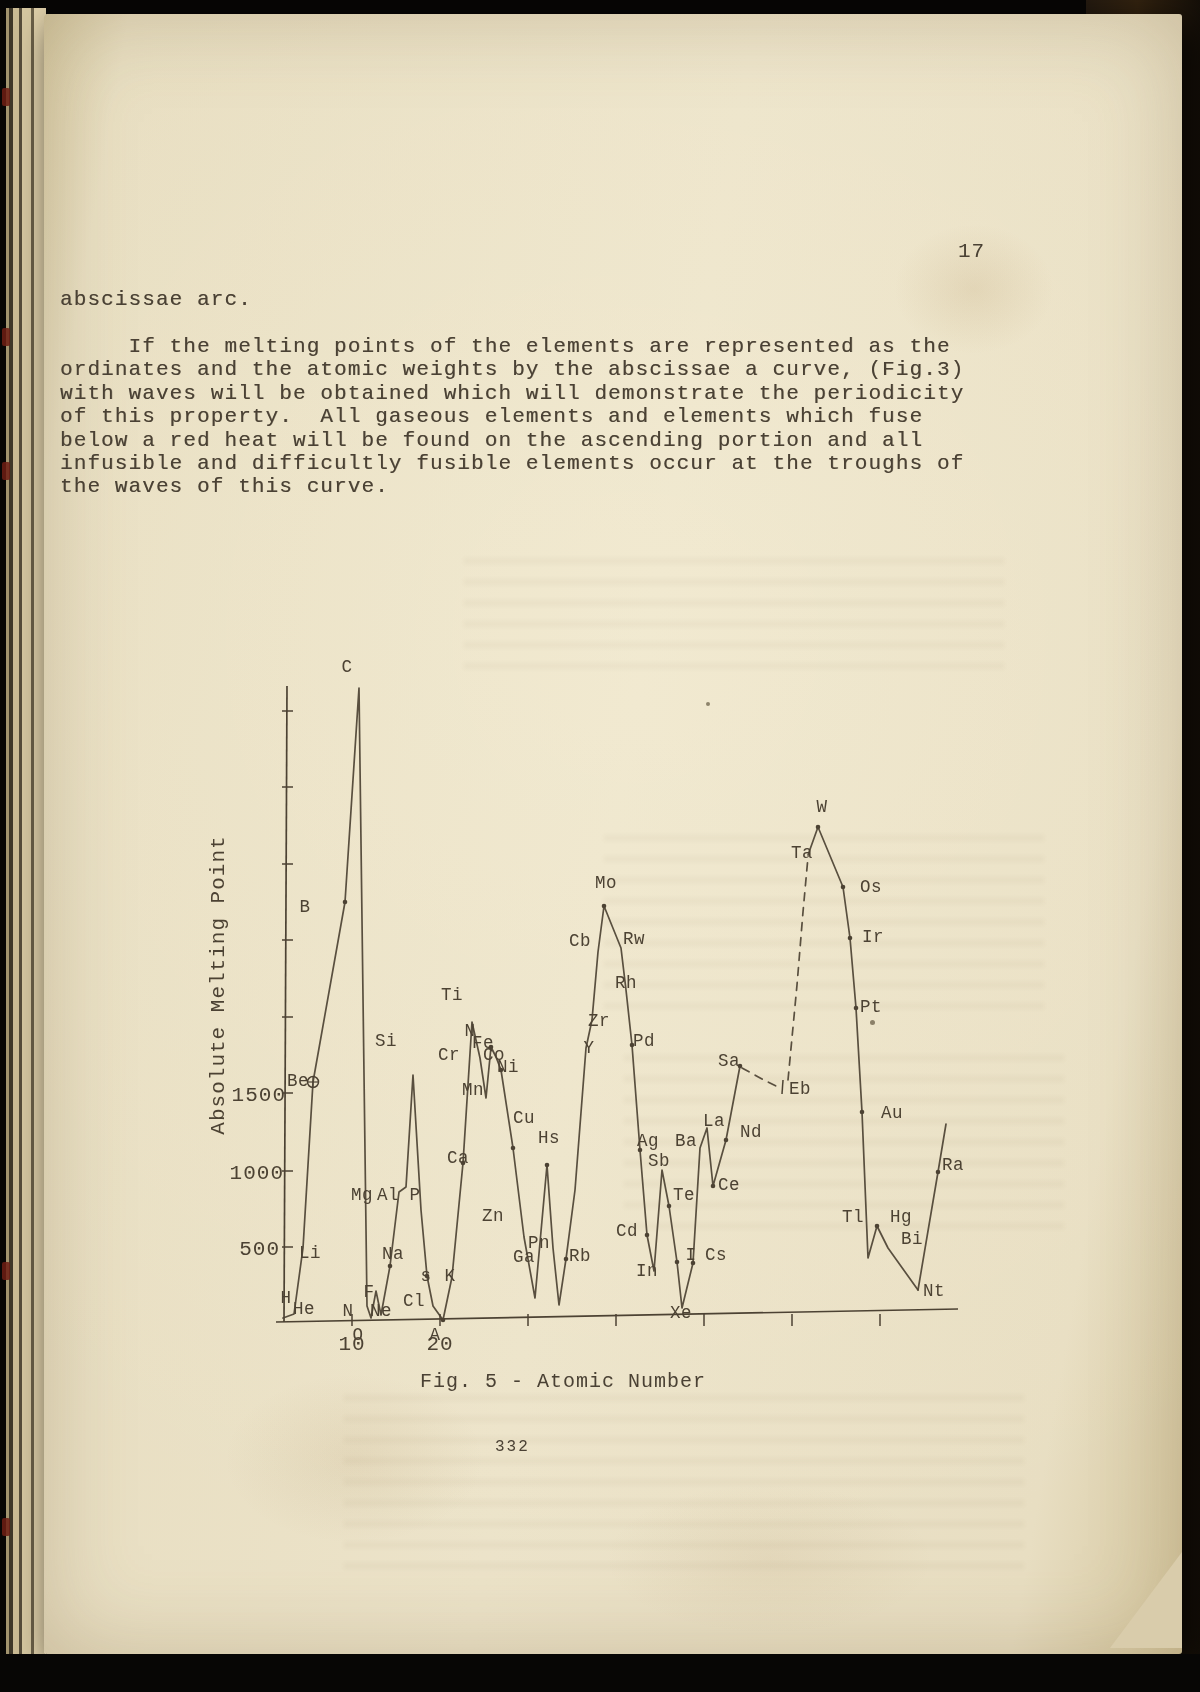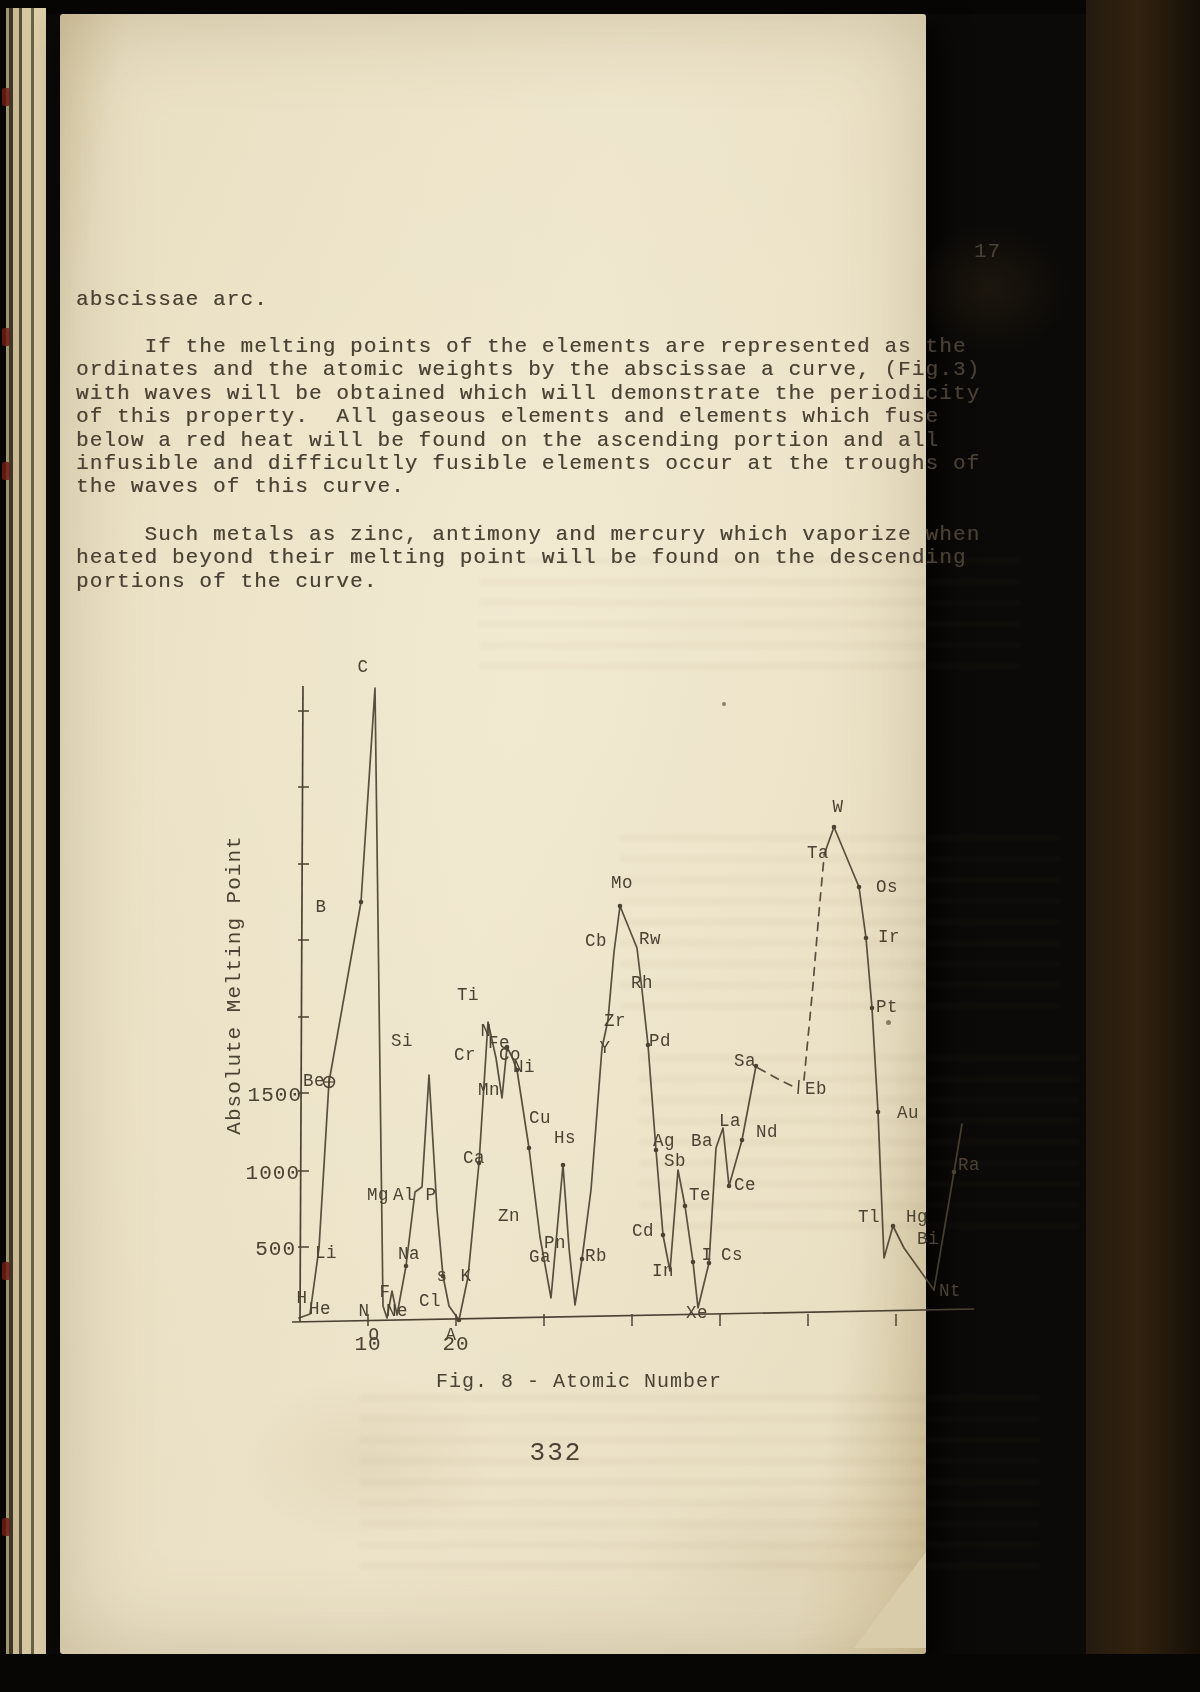--- a/index.html
+++ b/index.html
@@ -9,35 +9,35 @@
   .edges{position:absolute;left:0;top:8px;width:46px;height:1676px;
     background:linear-gradient(90deg,#070605 0 6px,#a2946f 6px 9px,#3e3728 9px 13px,
       #cabb94 13px 19px,#564d3a 19px 22px,#d5c7a0 22px 31px,#6b6048 31px 34px,#decfa9 34px 46px);}
   .edge-mark{position:absolute;left:2px;width:8px;height:18px;background:#6e1f14;opacity:.85;border-radius:2px;}
   
   .void-top{position:absolute;left:0;top:0;width:1200px;height:14px;background:#070605;}
   .void-right{position:absolute;left:1086px;top:0;width:114px;height:1692px;
     background:linear-gradient(90deg,#241a10,#32220f 45%,#150f08);}
   .void-bottom{position:absolute;left:0;top:1654px;width:1200px;height:38px;background:#070605;}
   
-  .page{position:absolute;left:60px;top:14px;width:866px;height:1640px;border-radius:3px;
+  .page{position:absolute;left:44px;top:14px;width:1138px;height:1640px;border-radius:3px;
     background:
       radial-gradient(120% 85% at 52% 38%, rgba(255,250,228,0.28), rgba(255,250,228,0) 70%),
       linear-gradient(100deg,#d8cca6 0%,#e7ddc0 6%,#ece3c9 50%,#e8dec2 88%,#d5c79f 100%);
     box-shadow: inset 0 0 90px rgba(118,94,52,0.28), 10px 12px 34px rgba(0,0,0,0.85);}
   .para{position:absolute;left:16px;margin:0;white-space:pre;
     font-family:"Liberation Mono",monospace;font-size:21px;line-height:23.4px;
     letter-spacing:1.1px;color:#4a4134;
     text-shadow:0.4px 0.4px 0.5px rgba(74,65,52,0.5);}
   .p0{top:274px}.p1{top:321px}.p2{top:509px}
   .pgnum{position:absolute;left:914px;top:226px;font-size:21px;color:#4a4134;letter-spacing:1px;}
   .caption{position:absolute;left:336px;top:1356px;width:366px;text-align:center;
     font-size:20px;color:#4a4134;letter-spacing:1px;}
-  .folio{position:absolute;left:451px;top:1424px;width:90px;text-align:center;
-    font-size:26px;color:#4a4134;letter-spacing:2px;}
+  .folio{position:absolute;left:451px;top:1424px;width:90px;text-align:left;
+    font-size:16px;color:#4a4134;letter-spacing:2px;}
   .chart-svg{position:absolute;left:0;top:0;width:1042px;height:1640px;pointer-events:none;}
   .chart-svg text{font-family:"Liberation Mono",monospace;fill:#4c4233;}
   
   .bleed{position:absolute;filter:blur(2px);opacity:.5;pointer-events:none;
     background:repeating-linear-gradient(0deg, rgba(0,0,0,0) 0 15px, rgba(118,98,66,0.10) 15px 21px);}
   .b1{left:420px;top:540px;width:540px;height:130px;}
   .b2{left:560px;top:820px;width:440px;height:190px;}
   .b3{left:580px;top:1040px;width:440px;height:190px;}
   .b4{left:300px;top:1380px;width:680px;height:190px;}
   .stain{position:absolute;pointer-events:none;border-radius:50%;}
@@ -78,23 +78,20 @@
 
     <div class="pgnum">17</div>
     <pre class="para p0">abscissae arc.</pre>
     <pre class="para p1">     If the melting points of the elements are represented as the
 ordinates and the atomic weights by the abscissae a curve, (Fig.3)
 with waves will be obtained which will demonstrate the periodicity
 of this property.  All gaseous elements and elements which fuse
 below a red heat will be found on the ascending portion and all
 infusible and difficultly fusible elements occur at the troughs of
 the waves of this curve.</pre>
-    <pre class="para p2">     Such metals as zinc, antimony and mercury which vaporize when
-heated beyond their melting point will be found on the descending
-portions of the curve.</pre>
 
     <svg id="chart" class="chart-svg" viewBox="44 14 1042 1640">
         <polyline points="287,686 284,1322" fill="none" stroke="#4c4233" stroke-width="1.7"></polyline>
         <polyline points="276,1322 958,1309" fill="none" stroke="#4c4233" stroke-width="1.7"></polyline>
         <line x1="282" y1="711" x2="293" y2="711" stroke="#4c4233" stroke-width="1.5"></line>
         <line x1="282" y1="787" x2="293" y2="787" stroke="#4c4233" stroke-width="1.5"></line>
         <line x1="282" y1="864" x2="293" y2="864" stroke="#4c4233" stroke-width="1.5"></line>
         <line x1="282" y1="940" x2="293" y2="940" stroke="#4c4233" stroke-width="1.5"></line>
         <line x1="282" y1="1017" x2="293" y2="1017" stroke="#4c4233" stroke-width="1.5"></line>
         <line x1="282" y1="1093" x2="293" y2="1093" stroke="#4c4233" stroke-width="1.5"></line>
@@ -209,18 +206,18 @@
         <text x="873" y="942" text-anchor="middle" font-size="17.5px" letter-spacing="0.5px">Ir</text>
         <text x="871" y="1012" text-anchor="middle" font-size="17.5px" letter-spacing="0.5px">Pt</text>
         <text x="892" y="1118" text-anchor="middle" font-size="17.5px" letter-spacing="0.5px">Au</text>
         <text x="853" y="1222" text-anchor="middle" font-size="17.5px" letter-spacing="0.5px">Tl</text>
         <text x="901" y="1222" text-anchor="middle" font-size="17.5px" letter-spacing="0.5px">Hg</text>
         <text x="912" y="1244" text-anchor="middle" font-size="17.5px" letter-spacing="0.5px">Bi</text>
         <text x="934" y="1296" text-anchor="middle" font-size="17.5px" letter-spacing="0.5px">Nt</text>
         <text x="953" y="1170" text-anchor="middle" font-size="17.5px" letter-spacing="0.5px">Ra</text>
       </svg>
 
-    <div class="caption">Fig. 8 - Atomic Number</div>
+    <div class="caption">Fig. 5 - Atomic Number</div>
     <div class="folio">332</div>
     <div class="dogear"></div>
   </div>
   <div class="void-bottom"></div>
 </div>
 
 </body></html>

